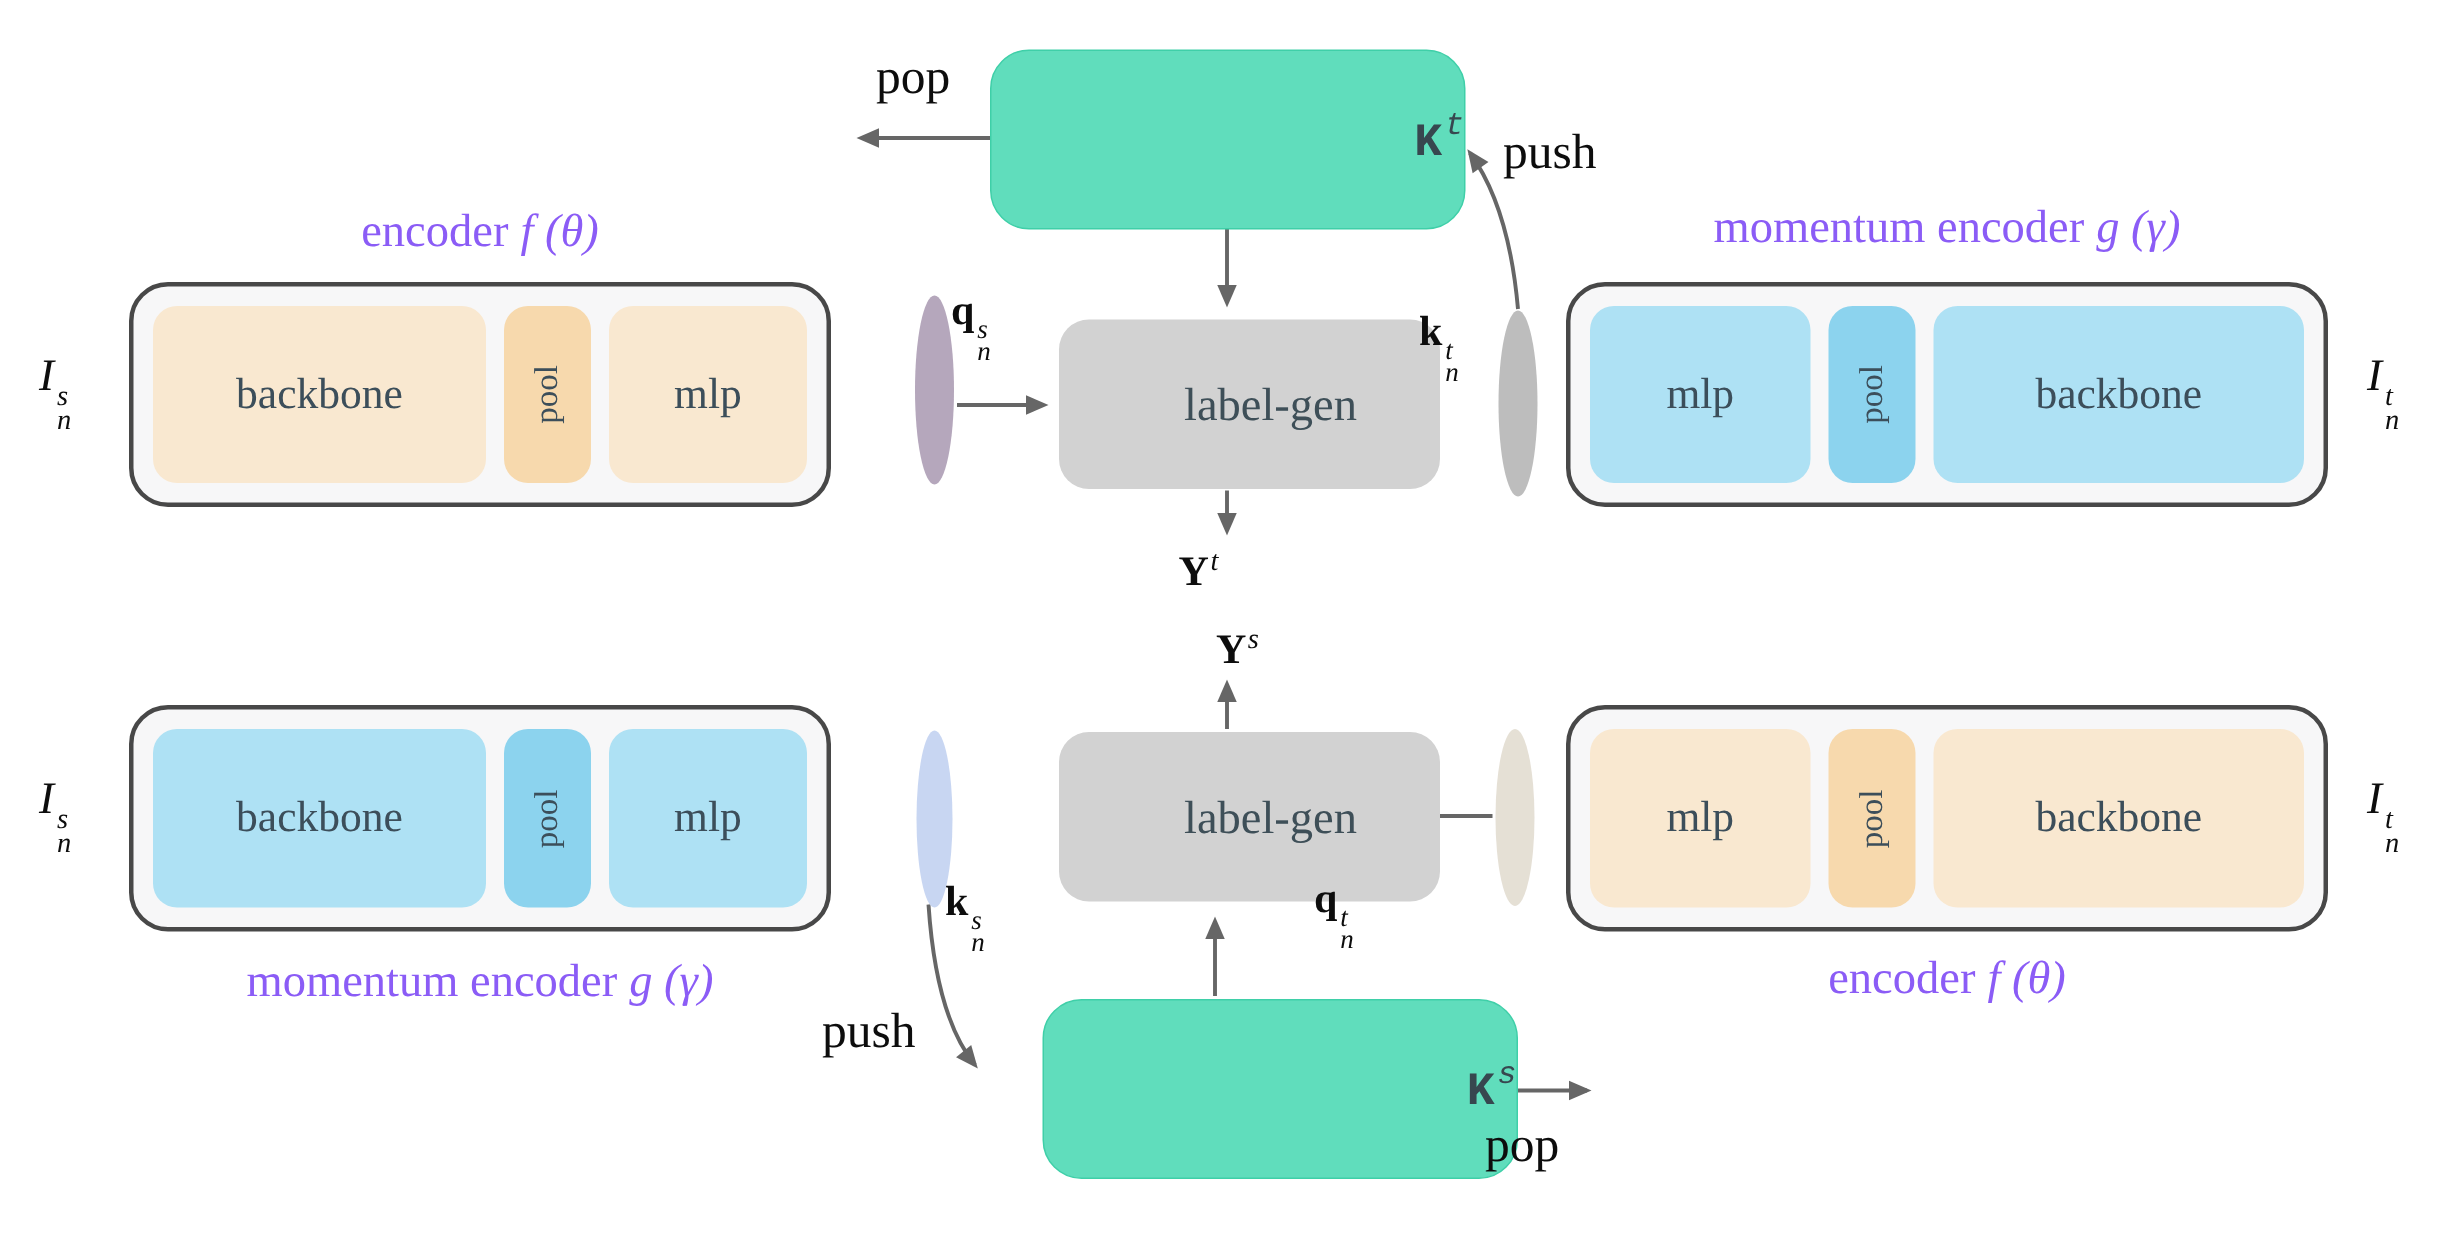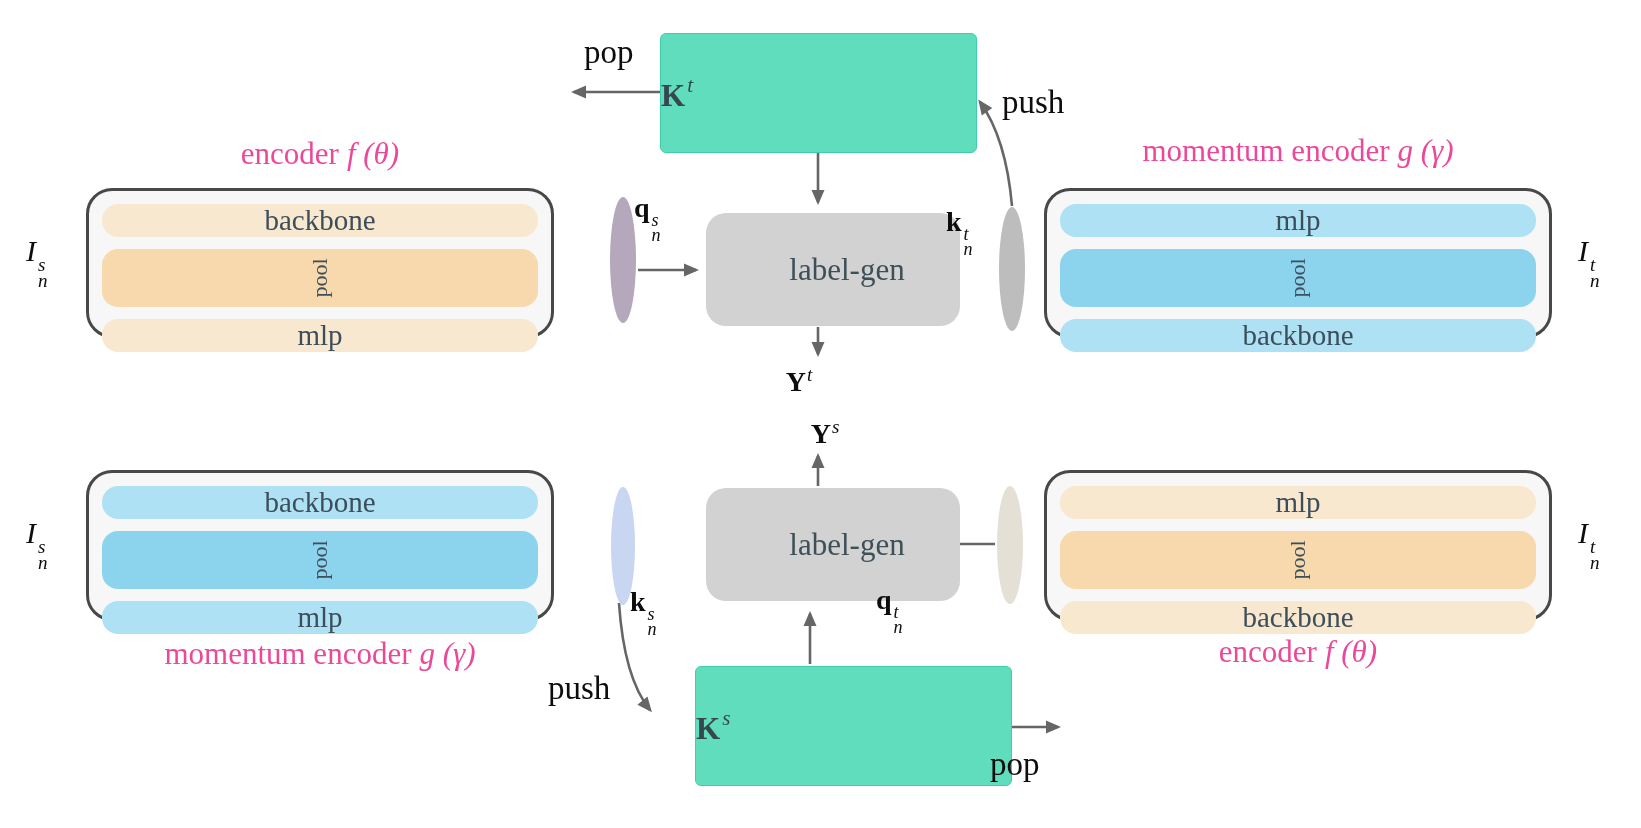--- a/index.html
+++ b/index.html
@@ -5,62 +5,61 @@
   html,body{margin:0;padding:0;background:#ffffff;}
   #canvas{
     position:relative;width:1641px;height:828px;background:#ffffff;overflow:hidden;
     font-family:"Liberation Serif", serif;
   }
   .abs{position:absolute;}
 
   
   .queue{
     background:var(--queue-green);border:1.5px solid var(--queue-green-border);
-    border-radius:6px;display:flex;align-items:center;justify-content:flex-start;
-    color:var(--queue-text);font-size:31px;font-weight:bold;
+    border-radius:26px;display:flex;align-items:center;justify-content:flex-end;
+    color:var(--queue-text);font-size:31px;font-weight:bold;font-family:Liberation Mono, monospace;
   }
   #q-kt{left:660px;top:33px;width:315px;height:118px;}
   #q-ks{left:658px;top:666px;width:315px;height:118px;margin-left:37px;}
   .queue sup{font-weight:normal;font-style:italic;font-size:21px;vertical-align:14px;margin-left:2px;}
 
   
   .lgen{
     background:var(--labelgen-gray);border-radius:20px;
     display:flex;align-items:center;justify-content:center;
     color:var(--labelgen-text);font-size:31px;padding-left:28px;
   }
   #lg1{left:706px;top:213px;width:226px;height:113px;}
   #lg2{left:706px;top:488px;width:226px;height:113px;}
 
   
   .enc{
     background:var(--container-fill);border:3px solid var(--container-border);
     border-radius:26px;display:flex;align-items:stretch;gap:12px;padding:13px;
     box-sizing:border-box;
-    flex-direction:column;
   }
   #enc-tl{left:86px;top:188px;width:468px;height:150px;}
   #enc-tr{left:1044px;top:188px;width:508px;height:150px;}
   #enc-bl{left:86px;top:470px;width:468px;height:151px;}
   #enc-br{left:1044px;top:470px;width:508px;height:151px;}
   .blk{
     border-radius:16px;display:flex;align-items:center;justify-content:center;
     color:var(--block-text);font-size:29px;
   }
   .w-backbone{flex:1.68;}
   .w-mlp{flex:1;font-family:Liberation Serif, serif;}
   .w-pool{flex:0 0 58px;}
   .warm{background:var(--warm-block);}
   .warm-pool{background:var(--warm-pool);}
   .cool{background:var(--cool-block);}
   .cool-pool{background:var(--cool-pool);}
   .pool-label{transform:rotate(-90deg);font-size:22px;white-space:nowrap;}
 
   
-  .enc-title{font-size:31px;color:#ec4899;text-align:center;white-space:nowrap;}
+  .enc-title{font-size:31px;color:#8b5cf6;text-align:center;white-space:nowrap;}
   .enc-title .math{font-style:italic;margin-left:8px;}
   #t-tl{left:120px;top:136px;width:400px;height:44px;}
   #t-tr{left:1047px;top:133px;width:502px;height:44px;}
   #t-bl{left:70px;top:636px;width:500px;height:44px;}
   #t-br{left:1047px;top:634px;width:502px;height:44px;}
 
   
   .input-label{font-size:30px;color:#0d0d0d;font-style:italic;white-space:nowrap;}
   #i-tl{left:26px;top:234px;}
   #i-tr{left:1578px;top:234px;}

